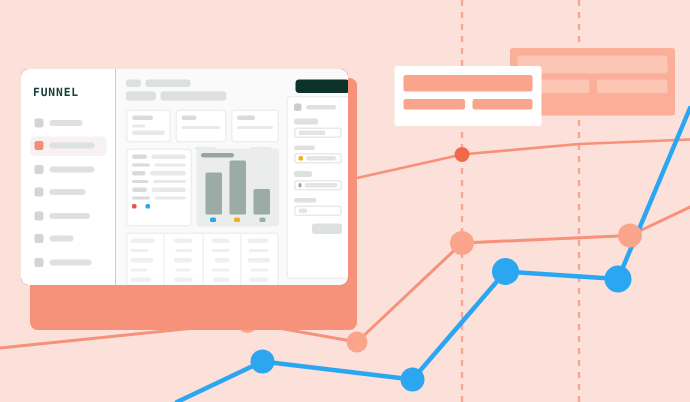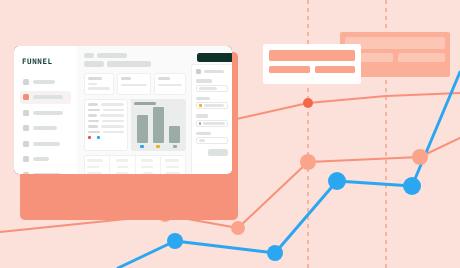--- a/index.html
+++ b/index.html
@@ -13,21 +13,21 @@
 
   
   .graph{position:absolute;inset:0;width:460px;height:268px;}
 
   
   .dash-shadow{
     position:absolute;left:20px;top:52px;width:218px;height:168px;
     background:#F6917A;border-radius:5px;
   }
   .dash{
-    position:absolute;left:14px;top:46px;width:218px;height:128px;
+    position:absolute;left:14px;top:46px;width:218px;height:144px;
     background:#701a75;border-radius:5px;overflow:hidden;
     display:flex;
   }
   .sidebar{
     width:63px;flex:0 0 63px;background:#FFFFFF;
     padding:9px 6px 0 6px;box-sizing:border-box;
   }
   .logo{
     font-size:7.5px;font-weight:bold;letter-spacing:.6px;
     color:#17413A;margin:2px 0 9px 2px;

